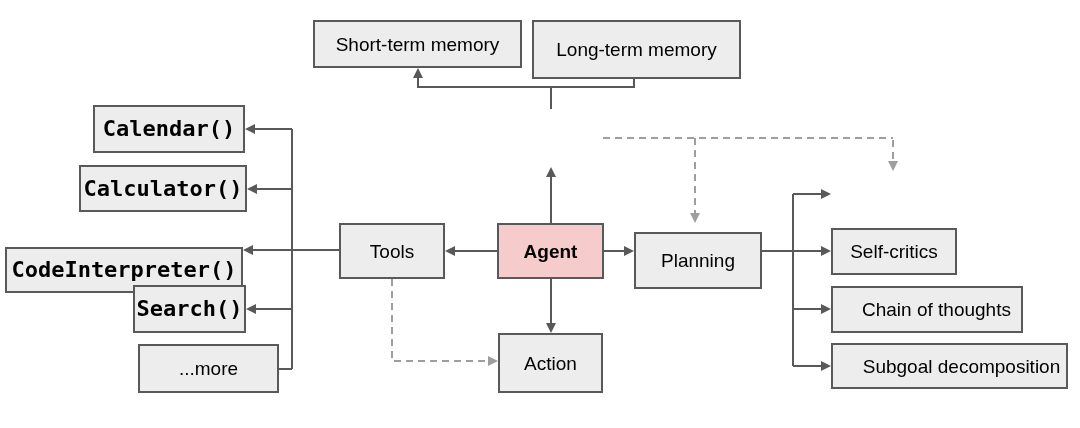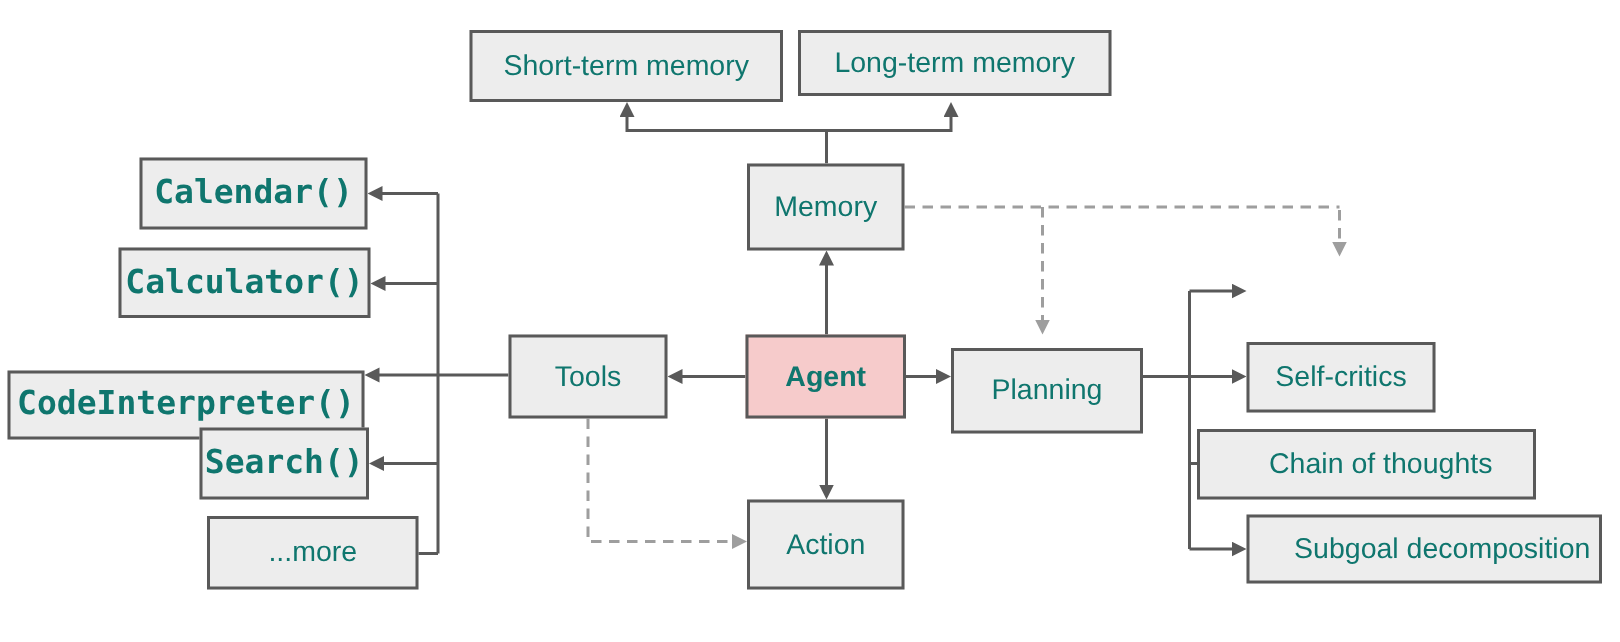--- a/index.html
+++ b/index.html
@@ -23,21 +23,21 @@
     height: 428px;
   }
   .node {
     position: absolute;
     box-sizing: border-box;
     display: flex;
     align-items: center;
     justify-content: center;
     background: #ededed;
     border: 2px solid #595959;
-    color: #0f766e;
+    color: #000000;
     font-size: 19px;
     line-height: 1;
     white-space: nowrap;
     text-align: center;
   }
   .node.mono {
     font-family: "DejaVu Sans Mono", monospace;
     font-weight: bold;
     font-size: 22px;
   }
@@ -95,31 +95,30 @@
 
       <path d="M603,138 H893"></path>
       <path d="M695,138 V214" marker-end="url(#ah-gray)"></path>
       <path d="M893,140 V162" marker-end="url(#ah-gray)"></path>
 
       <path d="M392,279 V361 H489" marker-end="url(#ah-gray)"></path>
     </g>
   </svg>
 
   <div class="node" style="left:313px; top:20px; width:209px; height:48px;">Short-term memory</div>
-  <div class="node" style="left:532px; top:20px; width:209px; height:44px;">Long-term memory</div>
-  <div class="node" style="left:498px; top:109px; width:105px; height:58px;">Memory</div>
+  <div class="node" style="left:532px; top:20px; width:209px; height:59px;">Long-term memory</div>
 
   <div class="node" style="left:339px; top:223px; width:106px; height:56px;">Tools</div>
   <div class="node agent" style="left:497px; top:223px; width:107px; height:56px;">Agent</div>
   <div class="node" style="left:634px; top:232px; width:128px; height:57px;">Planning</div>
   <div class="node" style="left:498px; top:333px; width:105px; height:60px;">Action</div>
 
   <div class="node mono" style="left:93px; top:105px; width:152px; height:48px;">Calendar()</div>
   <div class="node mono" style="left:79px; top:165px; width:168px; height:47px;">Calculator()</div>
   <div class="node mono" style="left:5px; top:227px; width:238px; height:46px;margin-top:20px;">CodeInterpreter()</div>
   <div class="node mono" style="left:133px; top:285px; width:113px; height:48px;">Search()</div>
   <div class="node" style="left:102px; top:344px; width:141px; height:49px;margin-left:36px;">...more</div>
 
   <div class="node" style="left:831px; top:228px; width:126px; height:47px;">Self-critics</div>
-  <div class="node" style="left:798px; top:286px; width:226px; height:47px;padding-left:19px;">Chain of thoughts</div>
+  <div class="node" style="left:831px; top:286px; width:192px; height:47px;padding-left:19px;">Chain of thoughts</div>
   <div class="node" style="left:831px; top:343px; width:237px; height:46px;padding-left:24px;">Subgoal decomposition</div>
 
 </div>
 
 </body></html>

